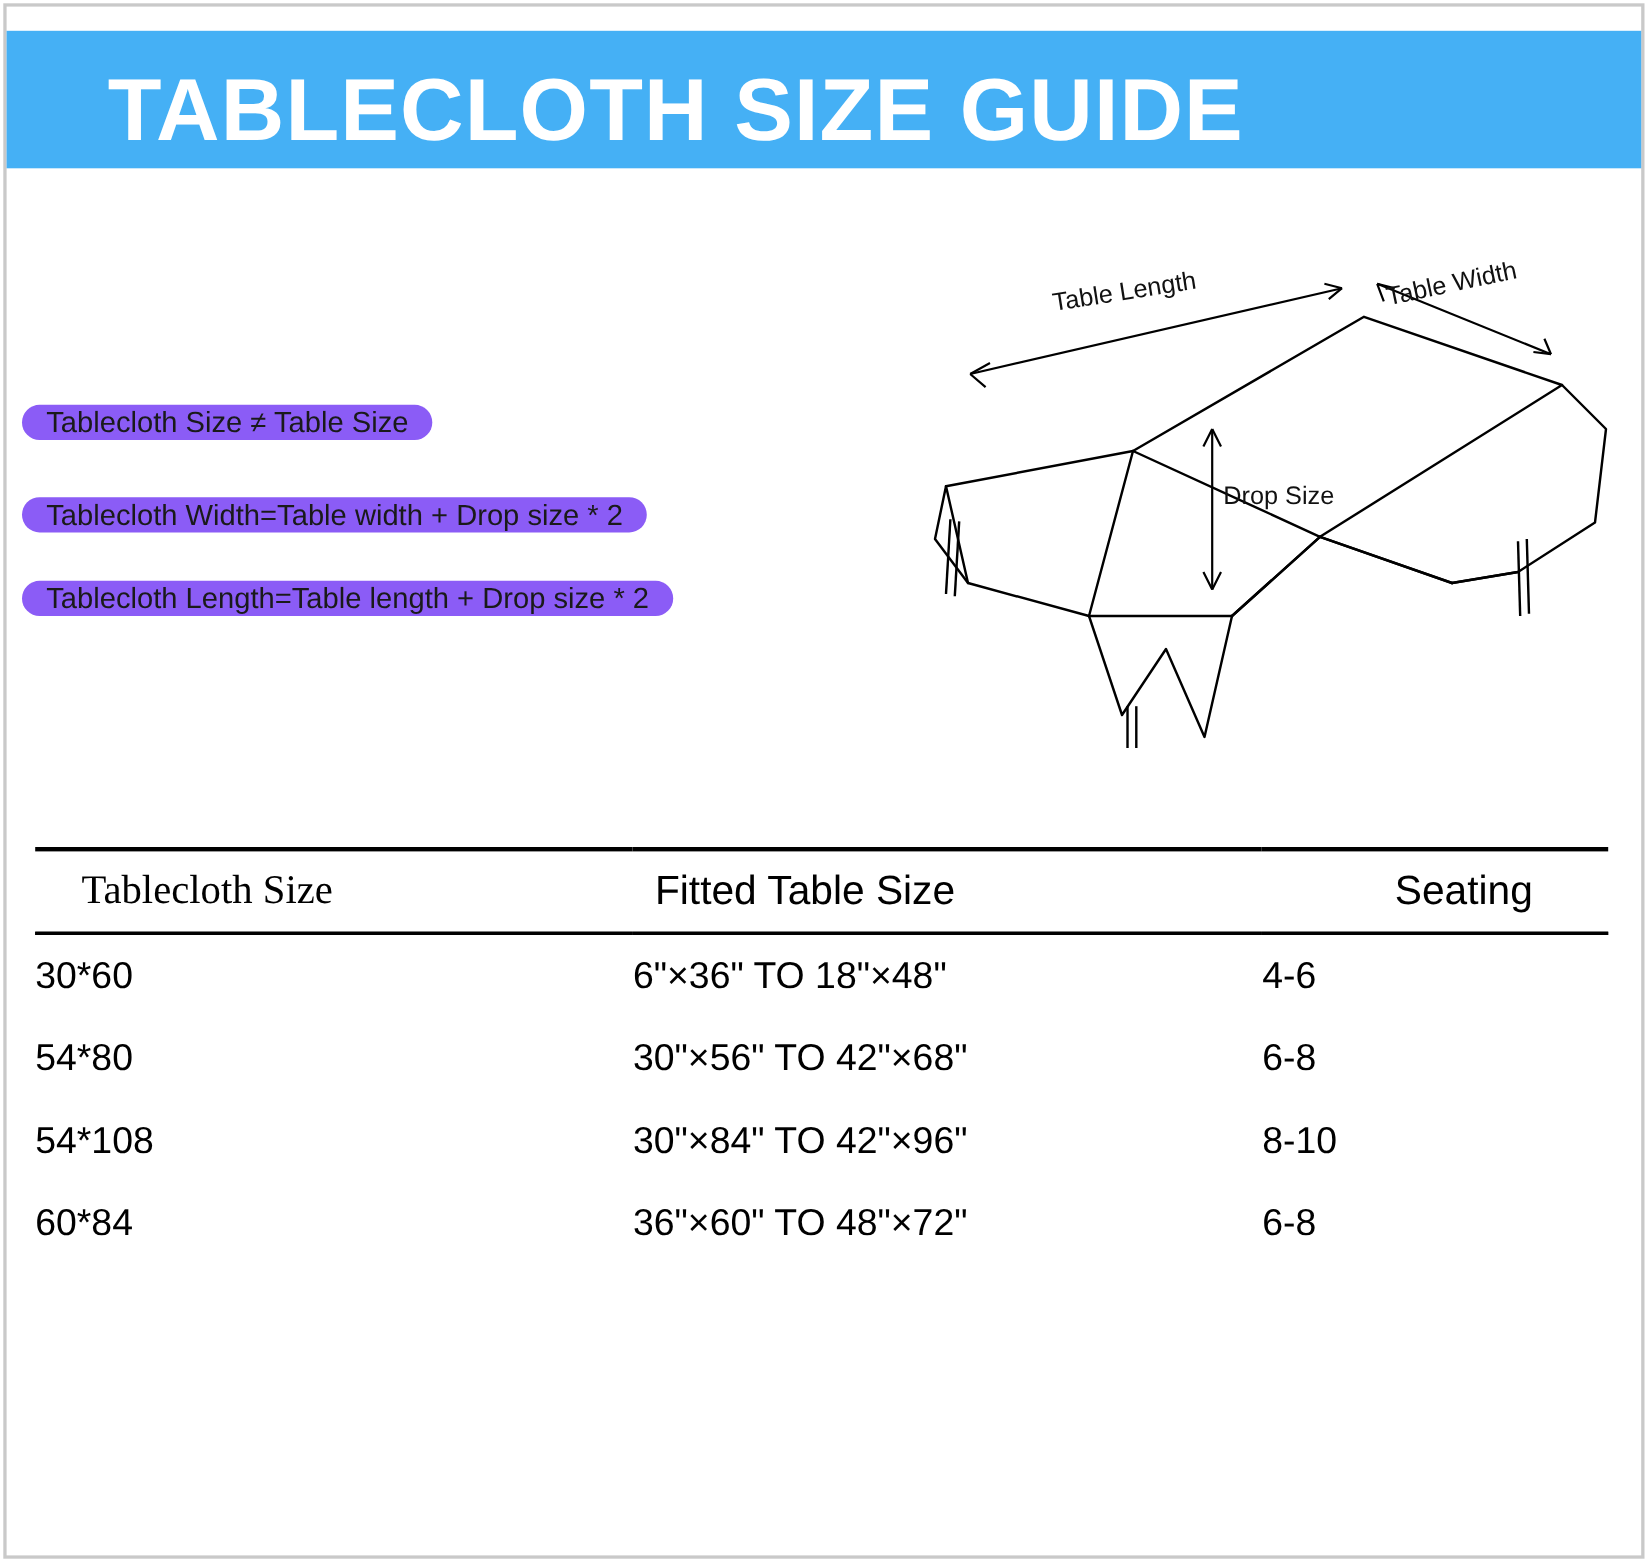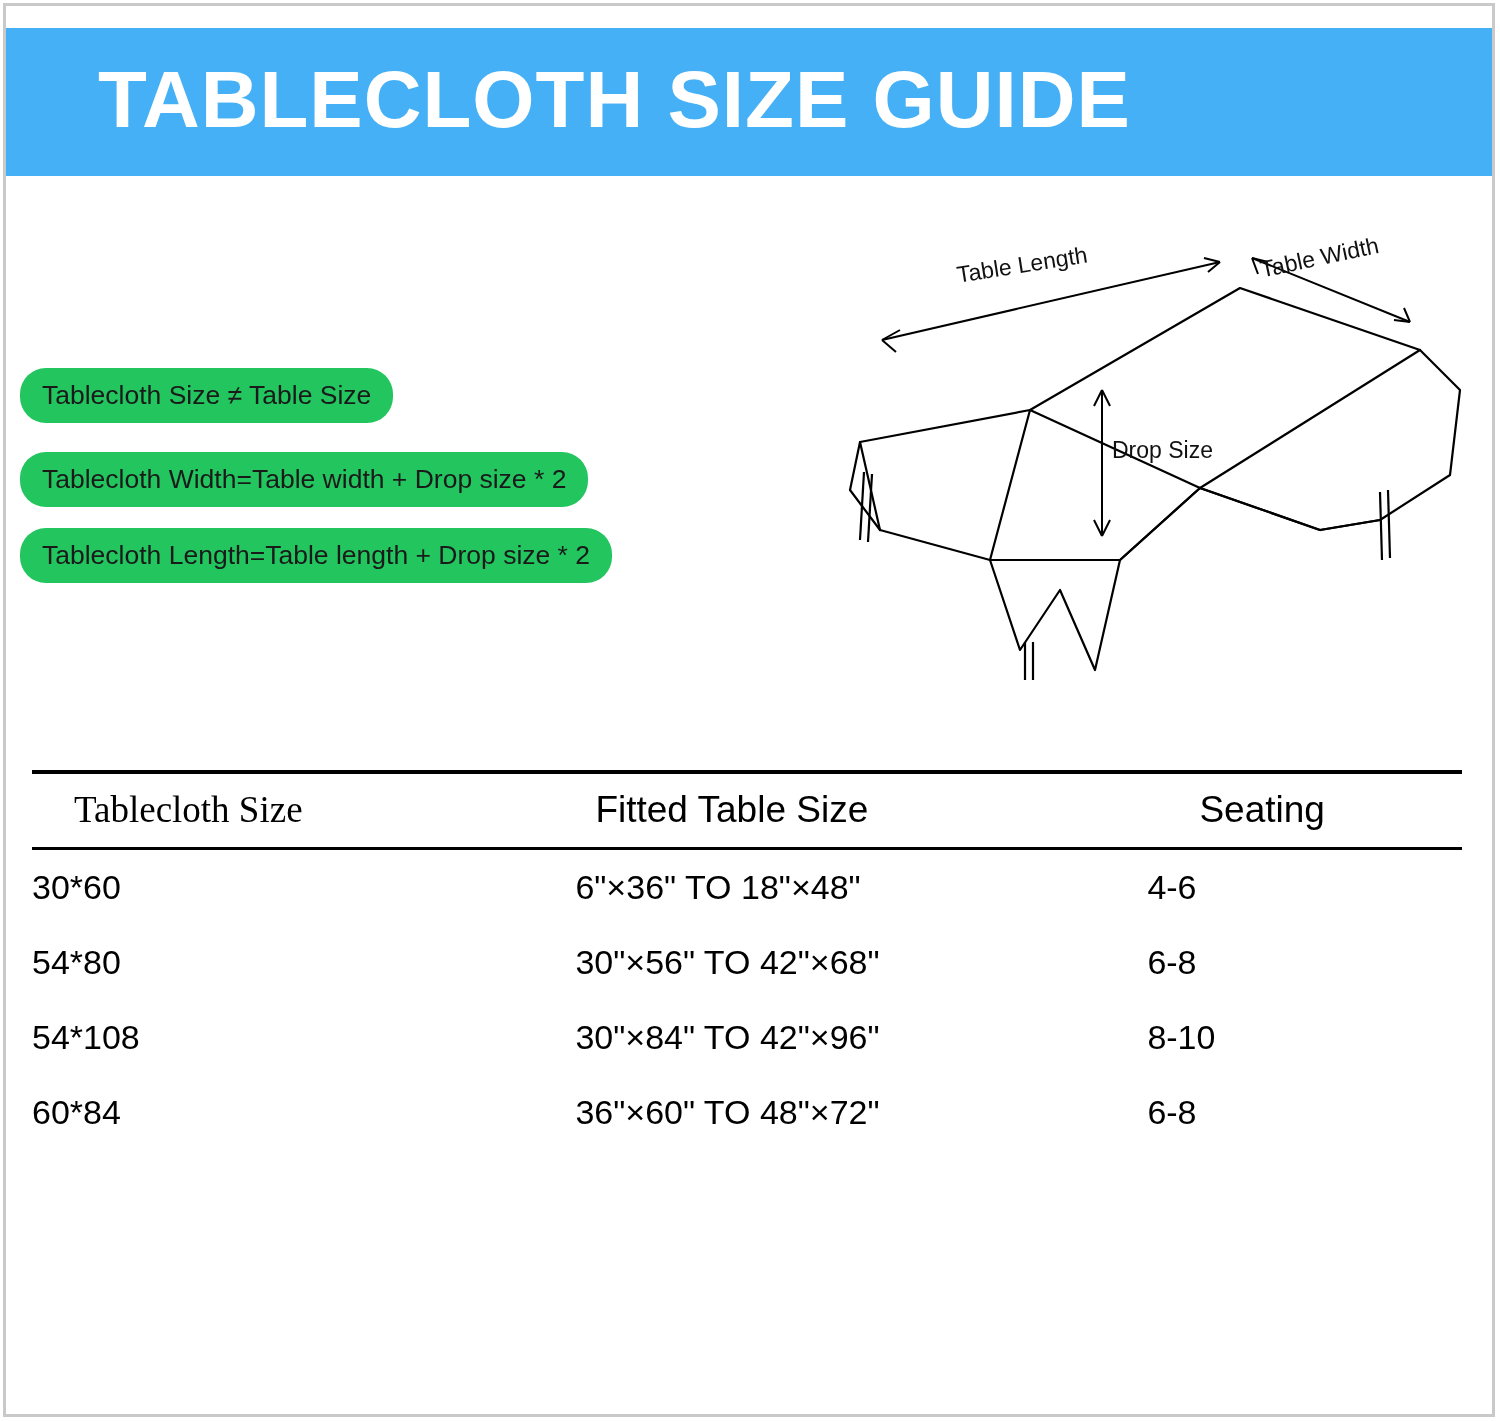--- a/index.html
+++ b/index.html
@@ -26,47 +26,47 @@
     border: 3px solid #c9c9c9;
     box-sizing: border-box;
   }
 
   
   .header-banner {
     position: absolute;
     left: 6px;
     top: 28px;
     width: 1486px;
-    height: 148px;
+    height: 125px;
     background: #45b0f5;
     box-sizing: border-box;
   }
   .header-title {
     position: absolute;
     left: 92px;
     top: 32px;
     font-size: 80px;
     font-weight: bold;
     color: #ffffff;
     letter-spacing: 1px;
     line-height: 1;
     white-space: nowrap;
   }
 
   
   .pill {
     position: absolute;
-    background: #22c55e;
+    background: #8b5cf6;
     border-radius: 26px;
     color: #1a1a1a;
     font-size: 26.5px;
     display: flex;
     align-items: center;
     padding: 0 22px;
-    height: 55px;
+    height: 32px;
     box-sizing: border-box;
     white-space: nowrap;
   }
   #pill-1 { left: 20px;  top: 368px; }
   #pill-2 { left: 20px;  top: 452px; }
   #pill-3 { left: 20px;  top: 528px; }
 
   
   .illustration {
     position: absolute;
@@ -119,21 +119,21 @@
     text-align: left;
     padding: 18px 0 18px 0;
     border: none;
   }
   .col-size   { width: 38%; font-family: Liberation Serif, serif; }
   .col-fitted { width: 40%; }
   .col-seat   { width: 22%; }
 
   .size-table th.col-size   { padding-left: 42px; }
   .size-table th.col-fitted { padding-left: 20px; }
-  .size-table th.col-seat   { padding-left: 52px; }
+  .size-table th.col-seat   { padding-left: 52px; text-align: center; }
 </style>
 </head>
 <body>
 
 <div class="page-frame"></div>
 
 <div class="header-banner">
   <div class="header-title">TABLECLOTH SIZE GUIDE</div>
 </div>
 

